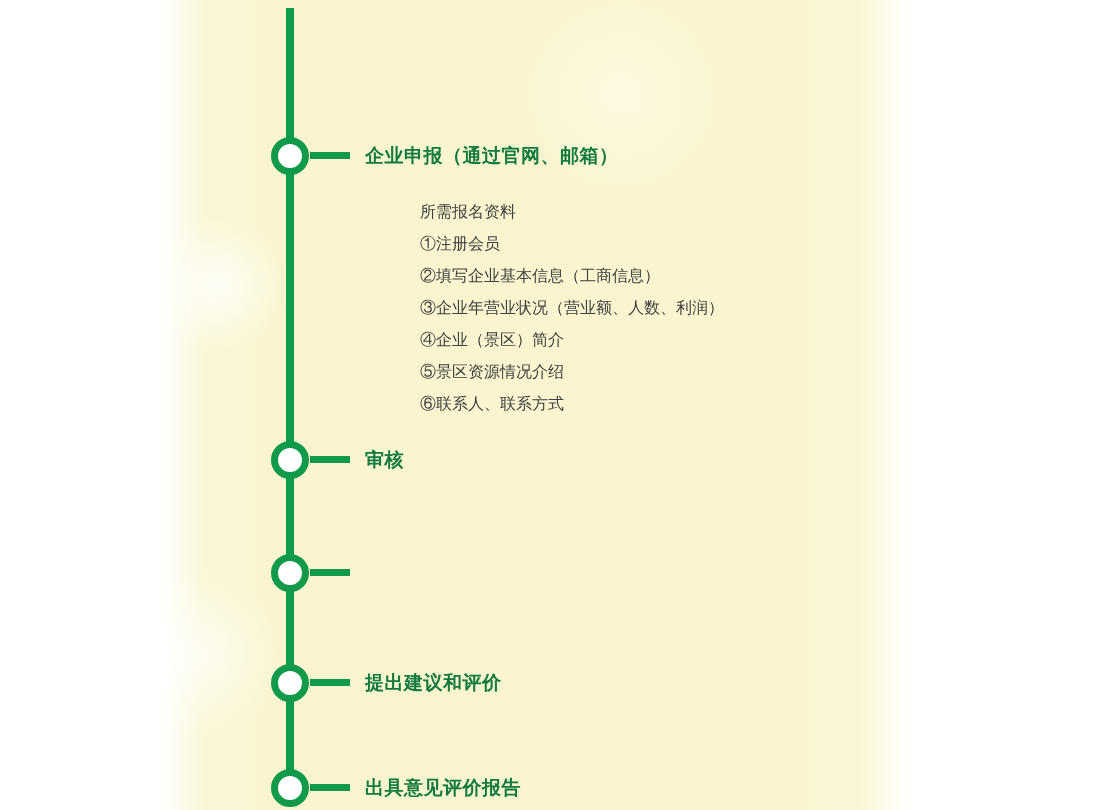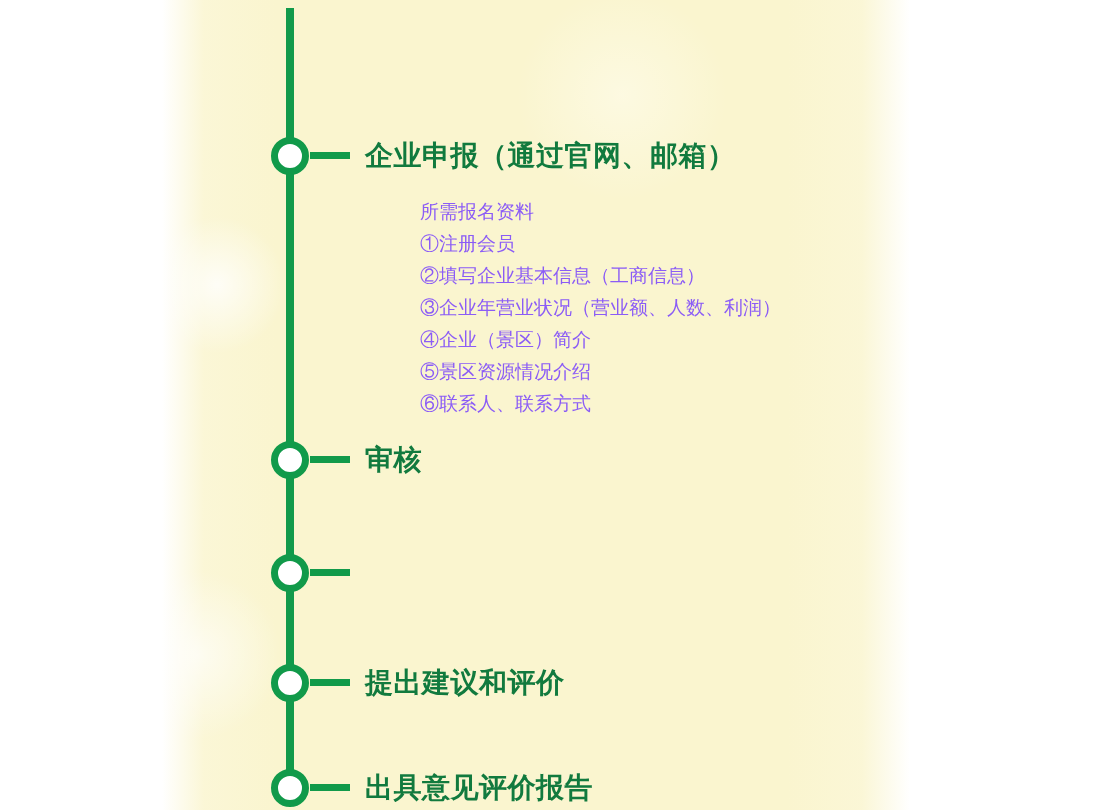--- a/index.html
+++ b/index.html
@@ -66,35 +66,35 @@
     left: 310px;
     top: 15px;
     width: 40px;
     height: 7px;
     background: #119a4a;
   }
   .step-label {
     position: absolute;
     left: 365px;
     top: 1px;
-    font-size: 28px;
+    font-size: 19px;
     line-height: 36px;
     font-weight: bold;
     color: #117a3e;
     letter-spacing: 0.5px;
     white-space: nowrap;
   }
 
   
   .materials {
     position: absolute;
     left: 420px;
     top: 196px;
-    color: #8b5cf6;
-    font-size: 19px;
+    color: #404040;
+    font-size: 16px;
     line-height: 32px;
     white-space: nowrap;
   }
   .materials div { height: 32px; }
 </style>
 </head>
 <body>
 
 <div id="canvas">
   <div class="panel"></div>

